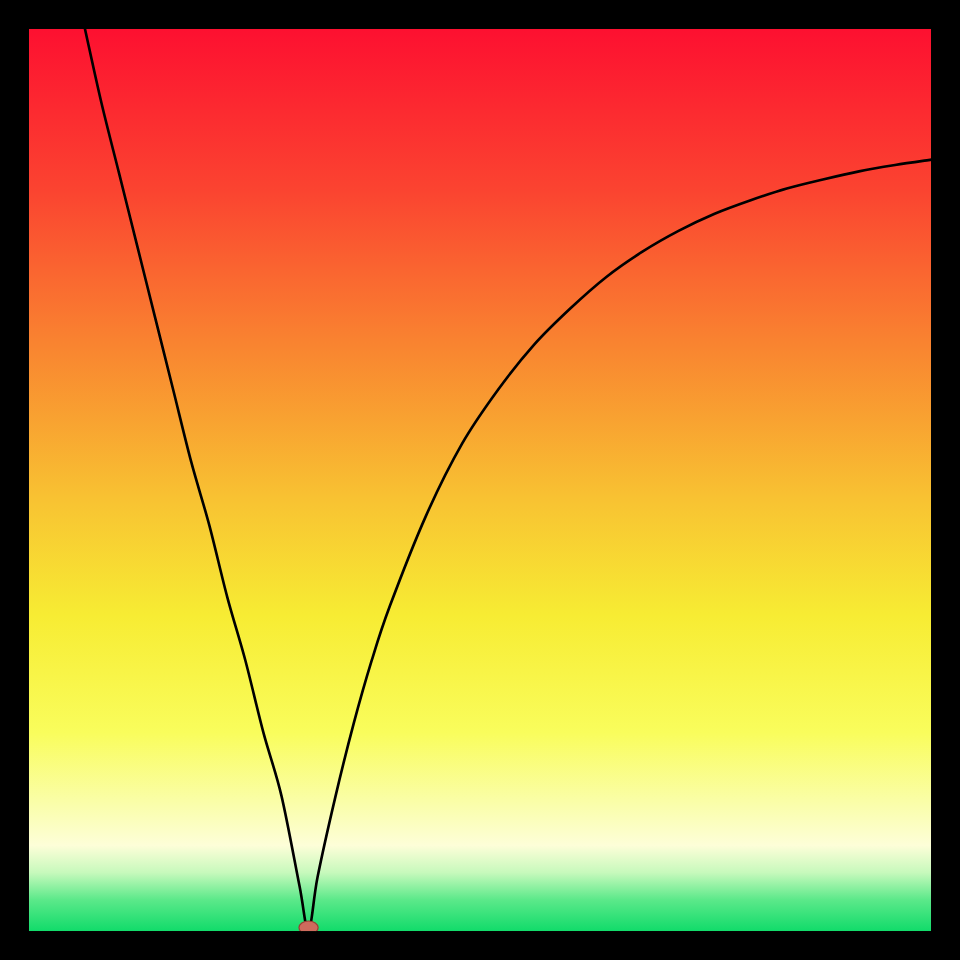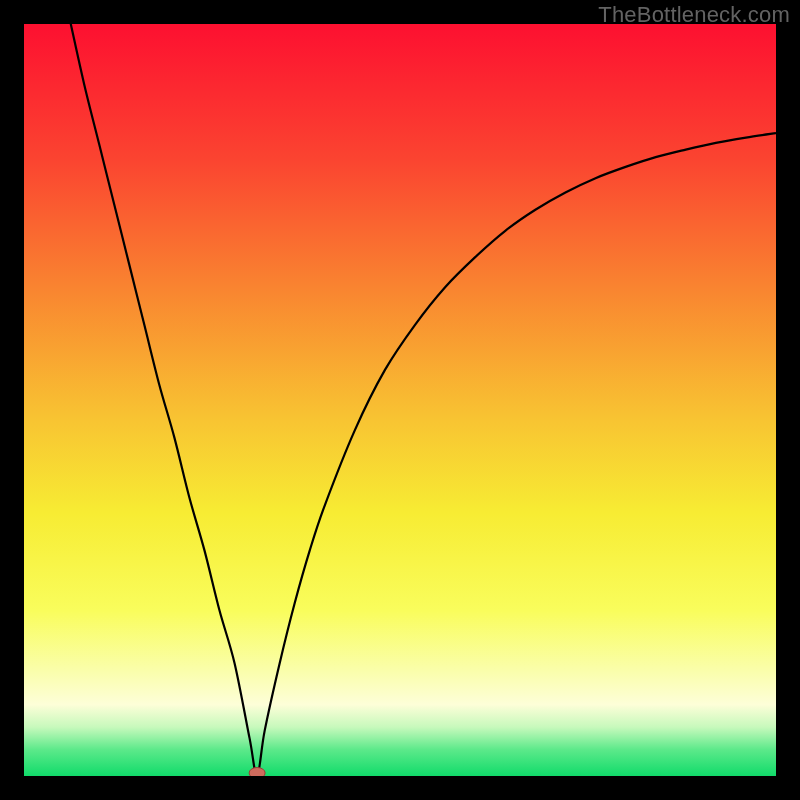--- a/index.html
+++ b/index.html
@@ -34,21 +34,20 @@
     color: #636363;
     font-size: 22px;
     font-weight: 500;
     letter-spacing: 0.2px;
   }
 </style>
 </head>
 <body>
 
 <div class="frame">
-  <div class="attribution">TheBottleneck.com</div>
   <div class="plot">
     <svg id="chart-svg" width="752" height="752" viewBox="0 0 752 752">
       <defs>
         <linearGradient id="bg-grad" x1="0" y1="0" x2="0" y2="1">
             <stop offset="0%" stop-color="#fd1030"></stop>
             <stop offset="18%" stop-color="#fb4430"></stop>
             <stop offset="35%" stop-color="#f98430"></stop>
             <stop offset="52%" stop-color="#f8c232"></stop>
             <stop offset="65%" stop-color="#f7ec33"></stop>
             <stop offset="78%" stop-color="#f9fd5c"></stop>

